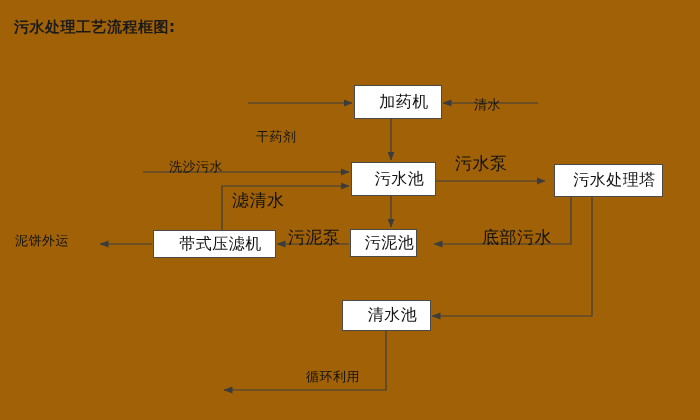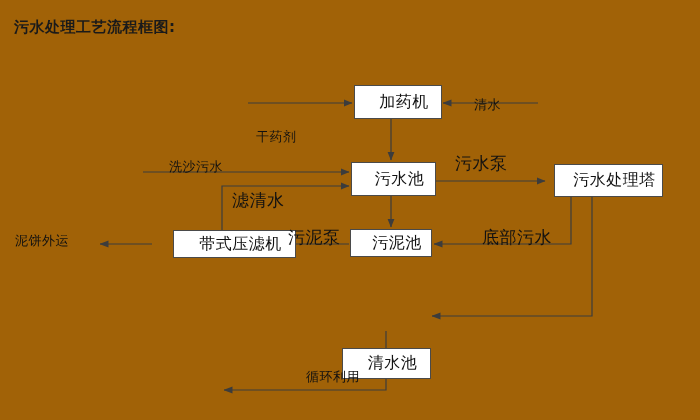--- a/index.html
+++ b/index.html
@@ -122,29 +122,29 @@
   </div>
 
   <div class="node" style="left:351px; top:162px; width:85px; height:34px;">
     <span>污水池</span>
   </div>
 
   <div class="node" style="left:534px; top:164px; width:109px; height:33px;margin-left:20px;">
     <span>污水处理塔</span>
   </div>
 
-  <div class="node" style="left:153px; top:230px; width:123px; height:28px;margin-left:20px;">
+  <div class="node" style="left:153px; top:230px; width:123px; height:28px;">
     <span>带式压滤机</span>
   </div>
 
-  <div class="node" style="left:350px; top:229px; width:82px; height:28px;">
+  <div class="node" style="left:350px; top:229px; width:67px; height:28px;">
     <span>污泥池</span>
   </div>
 
-  <div class="node" style="left:342px; top:300px; width:89px; height:31px;margin-top:48px;">
+  <div class="node" style="left:342px; top:300px; width:89px; height:31px;">
     <span>清水池</span>
   </div>
 
   <div class="term" style="left:256px; top:84px;margin-top:44px;">干药剂</div>
 
   <div class="term" style="left:474px; top:84px;margin-top:12px;">清水</div>
 
   <div class="term" style="left:169px; top:158px;">洗沙污水</div>
 
   <div class="term" style="left:15px; top:232px;">泥饼外运</div>

